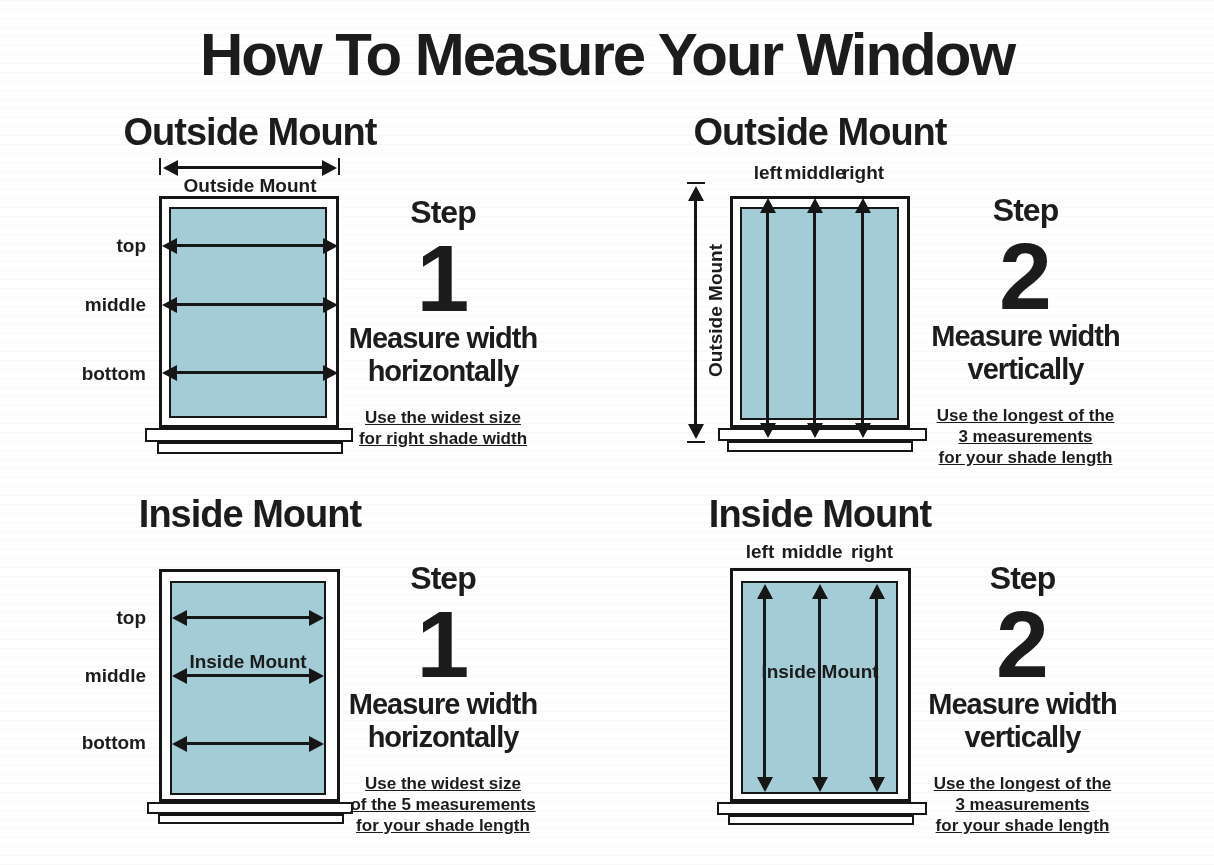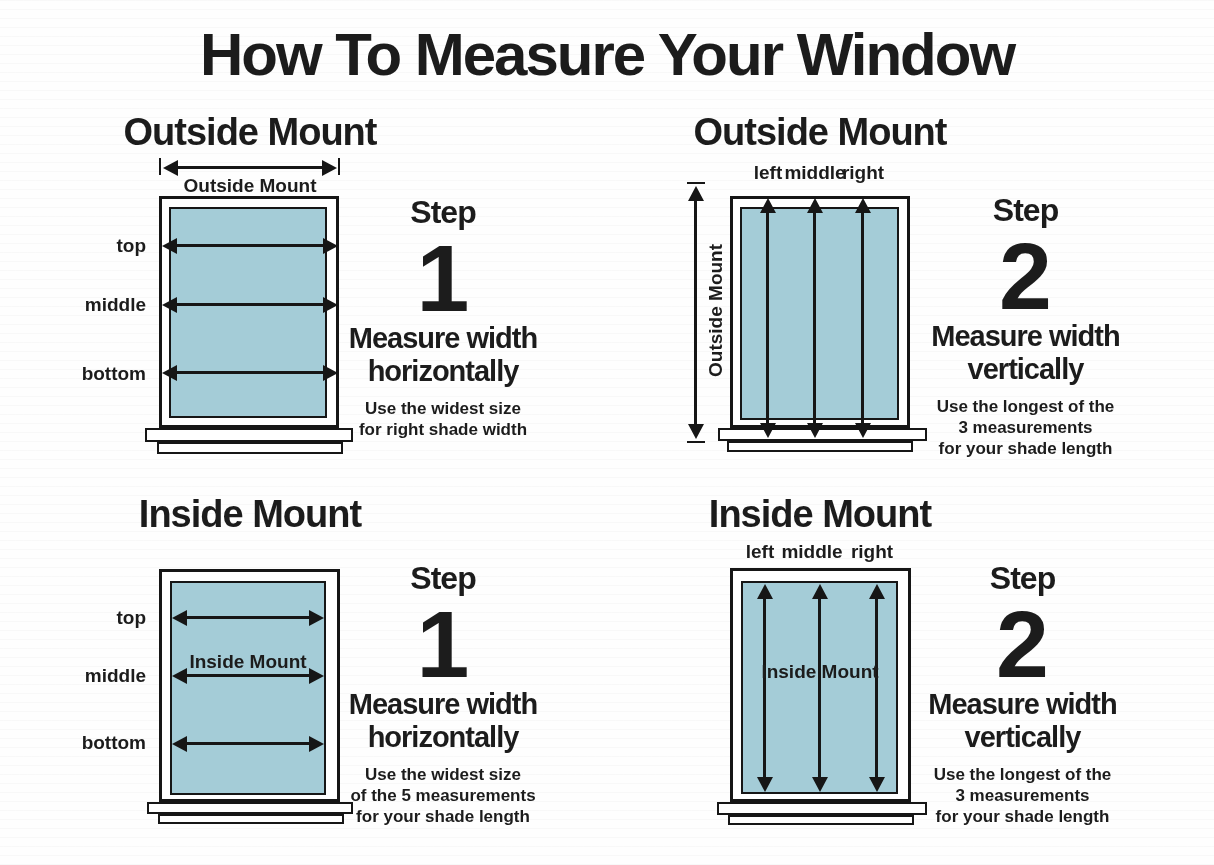--- a/index.html
+++ b/index.html
@@ -36,21 +36,21 @@
   .v-arrow .sh{top:8px;bottom:8px;left:6px;width:3px;height:auto;background:#161616;}
   .v-arrow .ht{top:0;left:0;border-left:8px solid transparent;border-right:8px solid transparent;border-bottom:15px solid #161616;}
   .v-arrow .hb{bottom:0;left:0;border-left:8px solid transparent;border-right:8px solid transparent;border-top:15px solid #161616;}
 
   .tick{position:absolute;background:#161616;}
 
   .step-block{position:absolute;display:flex;flex-direction:column;align-items:center;text-align:center;}
   .step-label{font-size:32px;font-weight:700;line-height:44px;letter-spacing:-1px;}
   .step-number{font-size:95px;font-weight:700;line-height:88px;}
   .step-instr{font-size:29px;font-weight:700;line-height:33px;letter-spacing:-1px;}
-  .step-notes{margin-top:10px;}
+  .step-notes{margin-top:19px;text-decoration:underline;}
   .step-note{font-size:17px;font-weight:700;line-height:21px;}
 
   .layer{position:absolute;left:0;top:0;width:100%;height:100%;}
 </style>
 </head>
 <body>
 
 <div class="canvas">
 
   <h1 class="title">How To Measure Your Window</h1>

